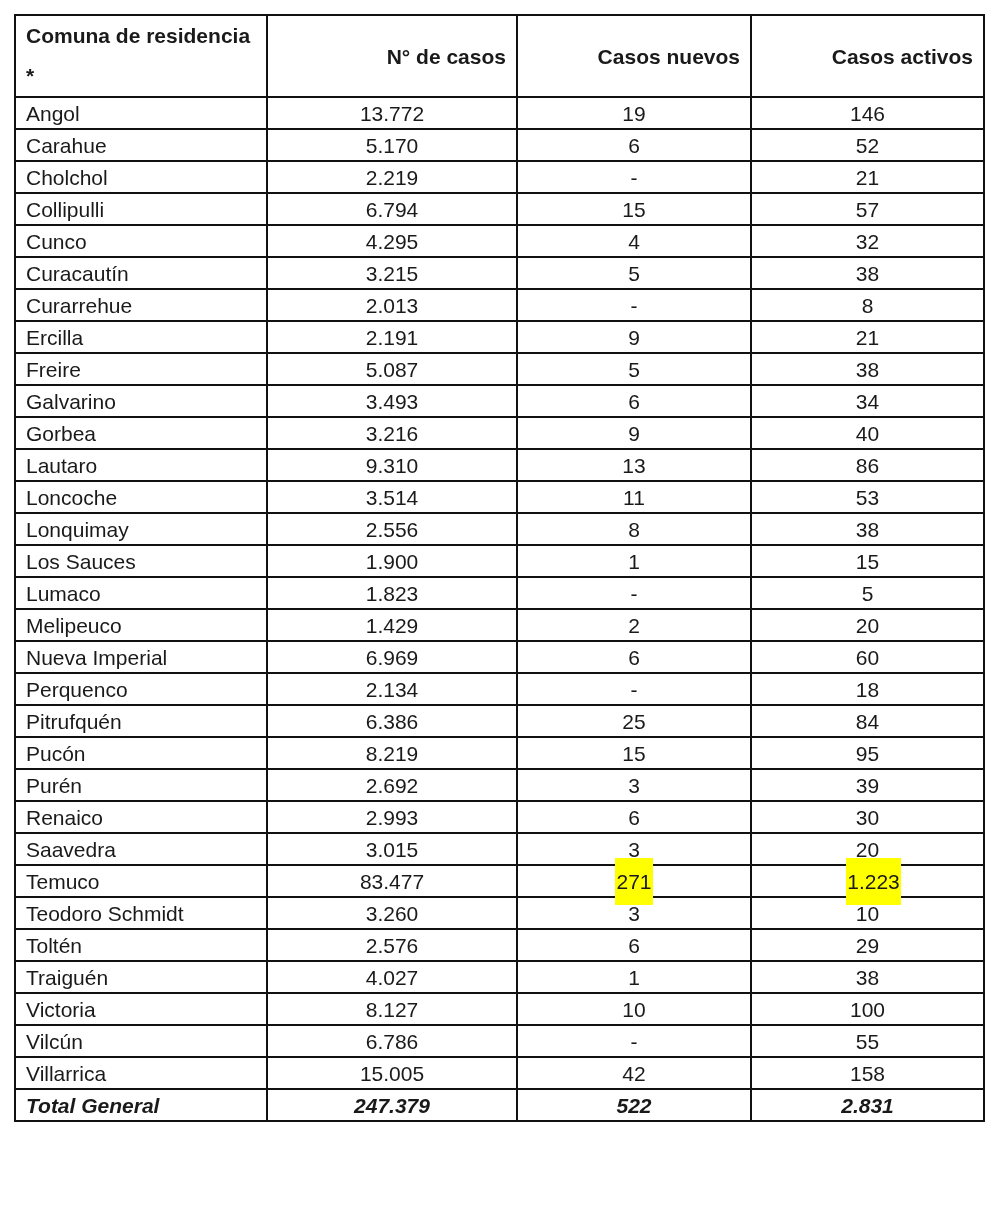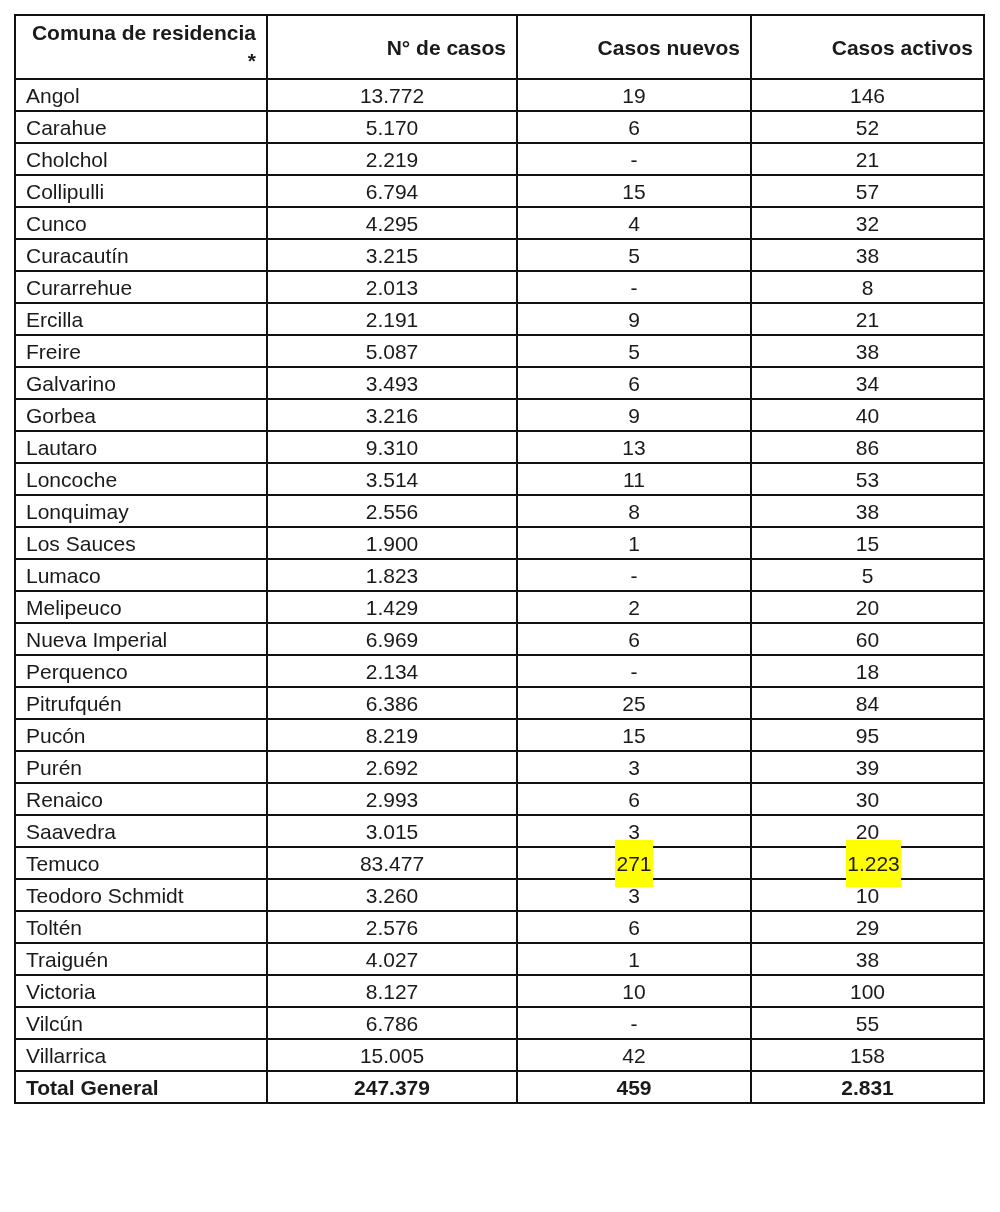--- a/index.html
+++ b/index.html
@@ -35,36 +35,37 @@
       line-height: 1;
       white-space: nowrap;
     }
     thead th {
       height: 62px;
       font-weight: bold;
       text-align: right;
       vertical-align: middle;
     }
     thead th.left {
-      text-align: right;
+      text-align: left;
       white-space: normal;
-      line-height: 28px;
+      line-height: 40px;
       border-radius: 28px;
     }
     tbody td {
       height: 30px;
       text-align: center;
       vertical-align: middle;
     }
     tbody td.name {
       text-align: left;
       margin-top: 48px;
     }
     tr.total td {
       font-weight: bold;
+      font-style: italic;
     }
     .hl {
       background: #ffff00;
       padding: 12px 1px;
     }
   </style>
 </head>
 <body>
 
 <div class="wrap">
@@ -266,18 +267,18 @@
         </tr>
         <tr>
           <td class="name">Villarrica</td>
           <td>15.005</td>
           <td>42</td>
           <td>158</td>
         </tr>
         <tr class="total">
           <td class="name">Total General</td>
           <td>247.379</td>
-          <td>459</td>
+          <td>522</td>
           <td>2.831</td>
         </tr>
       </tbody>
   </table>
 </div>
 
 </body></html>

